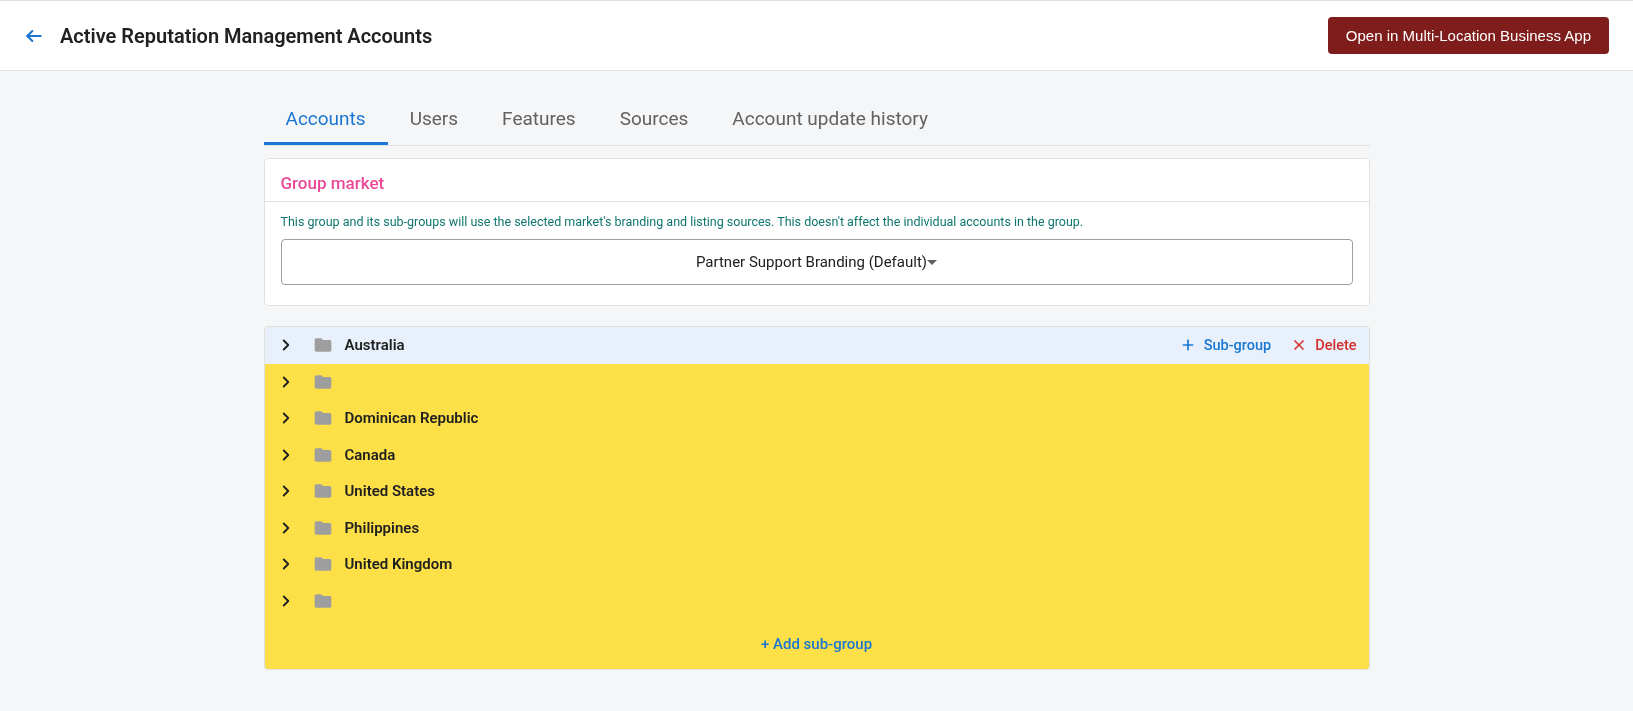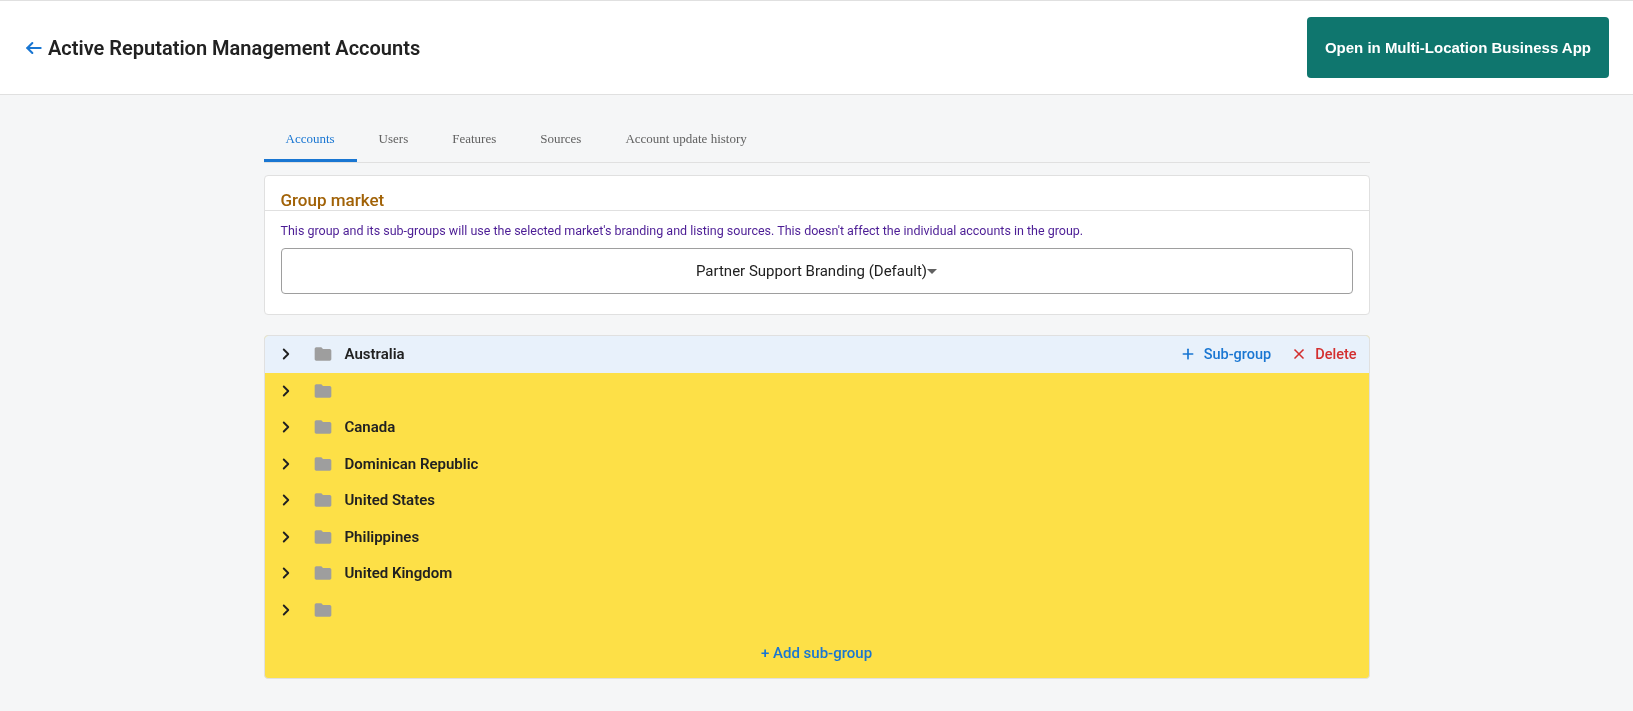--- a/index.html
+++ b/index.html
@@ -17,87 +17,86 @@
       align-items: center;
       justify-content: space-between;
       padding: 16px 24px;
       background: #fff;
       border-bottom: 1px solid #e0e0e0;
       border-top: 1px solid #e0e0e0;
     }
     .header-left {
       display: flex;
       align-items: center;
-      gap: 4px;
+      gap: 16px;
     }
     .back-icon {
       width: 20px;
       height: 20px;
       color: #1976d2;
       cursor: pointer;
       display: flex;
       align-items: center;
       justify-content: center;
     }
     .page-title {
       font-size: 20px;
       font-weight: 600;
       color: #212121;
     }
     .open-btn {
-      background: #0f766e;
+      background: #7f1d1d;
       color: #fff;
       border: none;
-      padding: 22px 18px;
+      padding: 10px 18px;
       font-size: 15px;
       border-radius: 4px;
       cursor: pointer;
-      font-weight: 700;
+      font-weight: 400;
     }
     .container {
       max-width: 1106px;
       margin: 0 auto;
       padding-top: 24px;
     }
     .tabs {
       display: flex;
       border-bottom: 1px solid #e0e0e0;
     }
     .tab {
       padding: 12px 22px;
-      font-size: 13px;
+      font-size: 19px;
       color: #616161;
       cursor: pointer;
       border-bottom: 3px solid transparent;
-      font-family: Liberation Serif, serif;
     }
     .tab.active {
       color: #1976d2;
       border-bottom-color: #1976d2;
     }
     .card {
       background: #fff;
       border: 1px solid #e0e0e0;
       border-radius: 4px;
       margin-top: 12px;
       overflow: hidden;
     }
     .card-header {
-      padding: 14px 16px 0 16px;
+      padding: 14px 16px 8px 16px;
       font-size: 17px;
       font-weight: 500;
-      color: #a16207;
+      color: #ec4899;
       border-bottom: 1px solid #e0e0e0;
     }
     .card-body {
       padding: 10px 16px 20px 16px;
     }
     .help-text {
       font-size: 12.5px;
-      color: #4c1d95;
+      color: #0f766e;
       margin-bottom: 10px;
       padding-top: 2px;
     }
     .select {
       width: 100%;
       border: 1px solid #9e9e9e;
       border-radius: 4px;
       padding: 13px 14px;
       font-size: 15px;
       color: #212121;
@@ -271,34 +270,34 @@
           <span class="chevron">
             <svg viewBox="0 0 24 24" width="18" height="18" fill="none" stroke="currentColor" stroke-width="2.5" stroke-linecap="round" stroke-linejoin="round">
               <polyline points="9 18 15 12 9 6"></polyline>
             </svg>
           </span>
           <span class="folder-icon">
             <svg viewBox="0 0 24 24" width="20" height="20" fill="currentColor">
               <path d="M10 4H4c-1.1 0-2 .9-2 2v12c0 1.1.9 2 2 2h16c1.1 0 2-.9 2-2V8c0-1.1-.9-2-2-2h-8l-2-2z"></path>
             </svg>
           </span>
+          <span class="row-label">Dominican Republic</span>
+        </div>
+        <div class="tree-row">
+          <span class="chevron">
+            <svg viewBox="0 0 24 24" width="18" height="18" fill="none" stroke="currentColor" stroke-width="2.5" stroke-linecap="round" stroke-linejoin="round">
+              <polyline points="9 18 15 12 9 6"></polyline>
+            </svg>
+          </span>
+          <span class="folder-icon">
+            <svg viewBox="0 0 24 24" width="20" height="20" fill="currentColor">
+              <path d="M10 4H4c-1.1 0-2 .9-2 2v12c0 1.1.9 2 2 2h16c1.1 0 2-.9 2-2V8c0-1.1-.9-2-2-2h-8l-2-2z"></path>
+            </svg>
+          </span>
           <span class="row-label">Canada</span>
-        </div>
-        <div class="tree-row">
-          <span class="chevron">
-            <svg viewBox="0 0 24 24" width="18" height="18" fill="none" stroke="currentColor" stroke-width="2.5" stroke-linecap="round" stroke-linejoin="round">
-              <polyline points="9 18 15 12 9 6"></polyline>
-            </svg>
-          </span>
-          <span class="folder-icon">
-            <svg viewBox="0 0 24 24" width="20" height="20" fill="currentColor">
-              <path d="M10 4H4c-1.1 0-2 .9-2 2v12c0 1.1.9 2 2 2h16c1.1 0 2-.9 2-2V8c0-1.1-.9-2-2-2h-8l-2-2z"></path>
-            </svg>
-          </span>
-          <span class="row-label">Dominican Republic</span>
         </div>
         <div class="tree-row">
           <span class="chevron">
             <svg viewBox="0 0 24 24" width="18" height="18" fill="none" stroke="currentColor" stroke-width="2.5" stroke-linecap="round" stroke-linejoin="round">
               <polyline points="9 18 15 12 9 6"></polyline>
             </svg>
           </span>
           <span class="folder-icon">
             <svg viewBox="0 0 24 24" width="20" height="20" fill="currentColor">
               <path d="M10 4H4c-1.1 0-2 .9-2 2v12c0 1.1.9 2 2 2h16c1.1 0 2-.9 2-2V8c0-1.1-.9-2-2-2h-8l-2-2z"></path>

